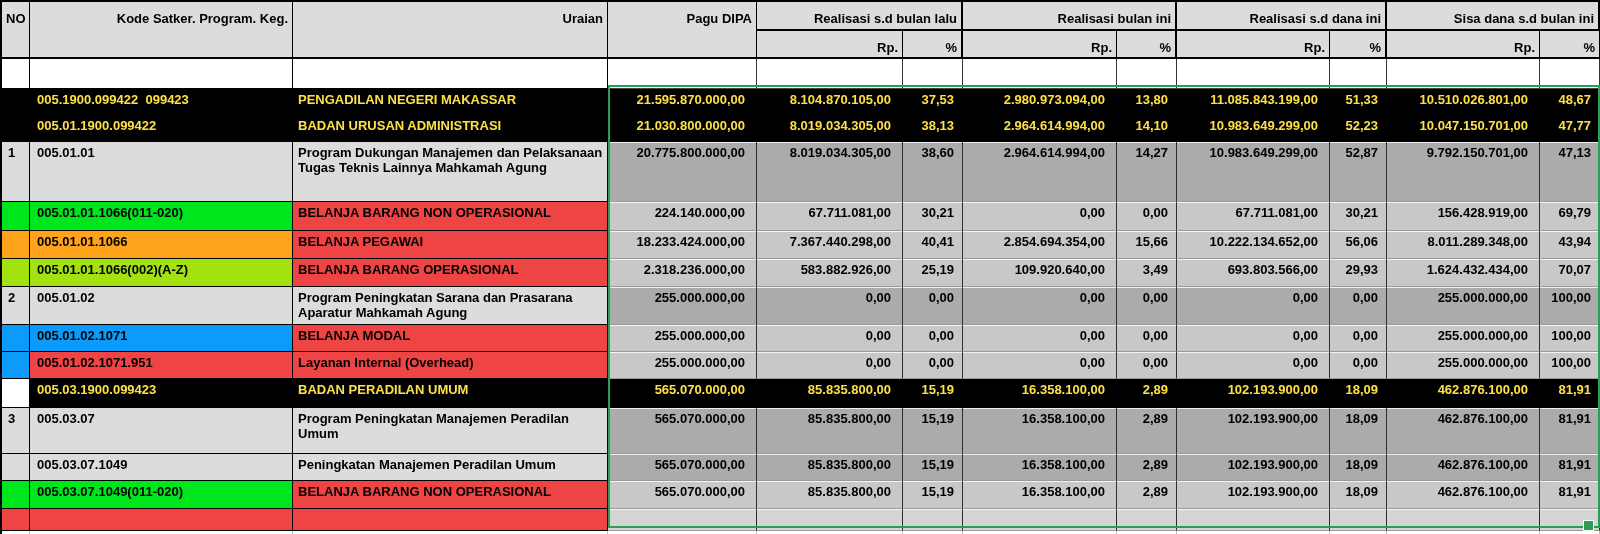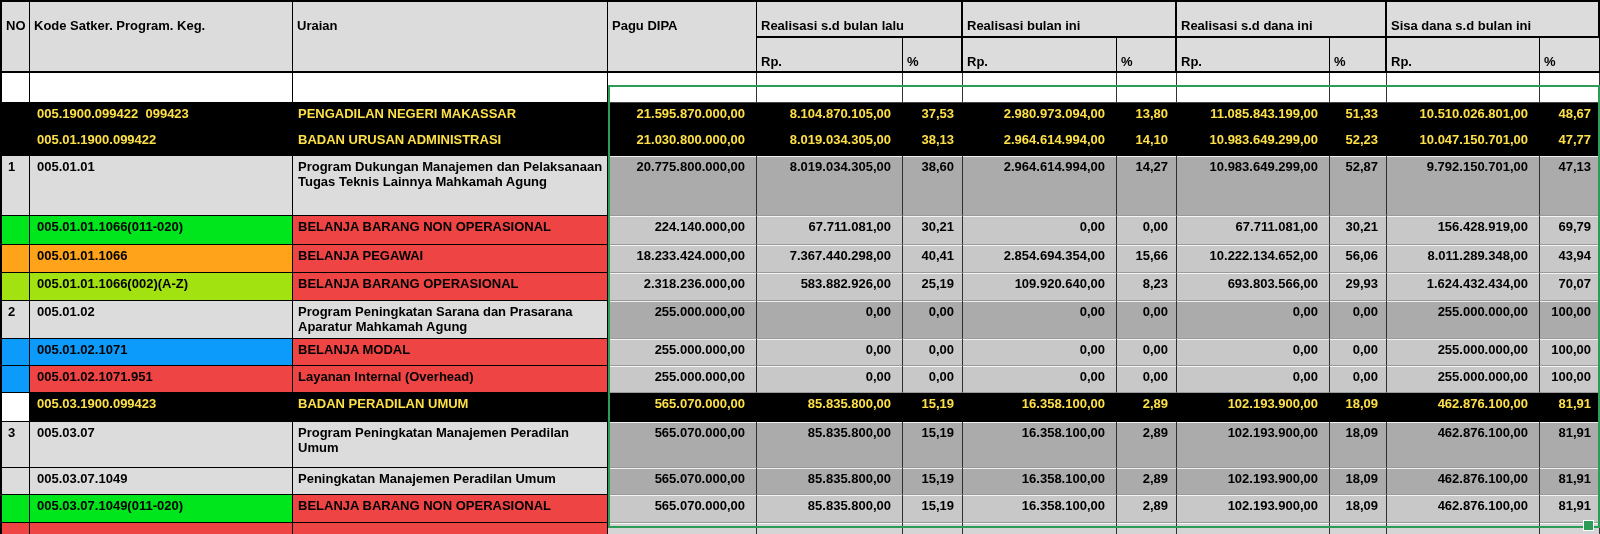--- a/index.html
+++ b/index.html
@@ -9,21 +9,21 @@
   }
   table{table-layout:fixed;width:1600px;border-collapse:separate;border-spacing:0;}
   th,td{
     box-sizing:border-box;vertical-align:top;overflow:hidden;
     padding:4px 4px 2px 4px;font-size:13px;line-height:1.12;font-weight:700;
   }
   
   th{
     background:var(--label-gray,#dcdcdc);
     border-right:1px solid #000;border-bottom:1px solid #000;
-    text-align:left;padding-top:17px;
+    text-align:right;padding-top:10px;
   }
   thead tr:first-child th{border-top:2px solid #000;}
   th.first{border-left:2px solid #000;}
   th.th-span{border-bottom:2px solid #000;}
   th.th-group{border-bottom:2px solid #000;border-right:2px solid #000;}
   thead tr.h2 th{border-bottom:2px solid #000;}
   thead tr.h2 th.gend{border-right:2px solid #000;}
   
   td.left{border-right:1px solid #000;border-bottom:1px solid #000;background:#ef4444;}
   td.first{border-left:2px solid #000;}
@@ -195,21 +195,21 @@
           <td class="dpct">43,94</td>
         </tr>
         <tr class="v-chartreuse" style="height: 28px;">
           <td class="left c-no first"></td>
           <td class="left c-kode">005.01.01.1066(002)(A-Z)</td>
           <td class="left c-uraian">BELANJA BARANG OPERASIONAL</td>
           <td class="dnum">2.318.236.000,00</td>
           <td class="dnum">583.882.926,00</td>
           <td class="dpct">25,19</td>
           <td class="dnum">109.920.640,00</td>
-          <td class="dpct">8,23</td>
+          <td class="dpct">3,49</td>
           <td class="dnum">693.803.566,00</td>
           <td class="dpct">29,93</td>
           <td class="dnum">1.624.432.434,00</td>
           <td class="dpct">70,07</td>
         </tr>
         <tr class="v-program" style="height: 38px;">
           <td class="left c-no first">2</td>
           <td class="left c-kode">005.01.02</td>
           <td class="left c-uraian">Program Peningkatan Sarana dan Prasarana Aparatur Mahkamah Agung</td>
           <td class="dnum">255.000.000,00</td>

